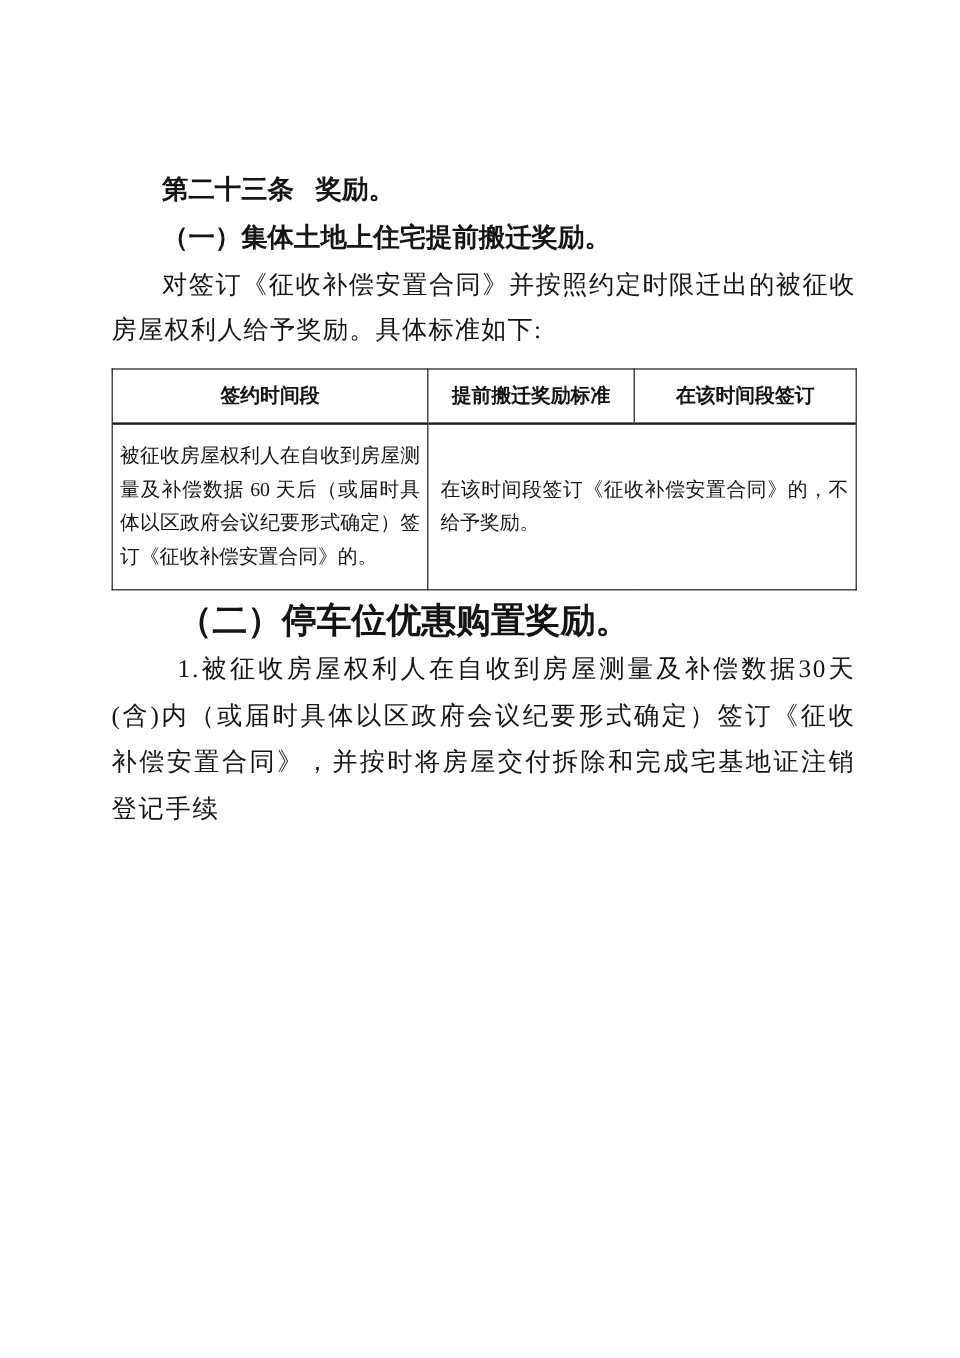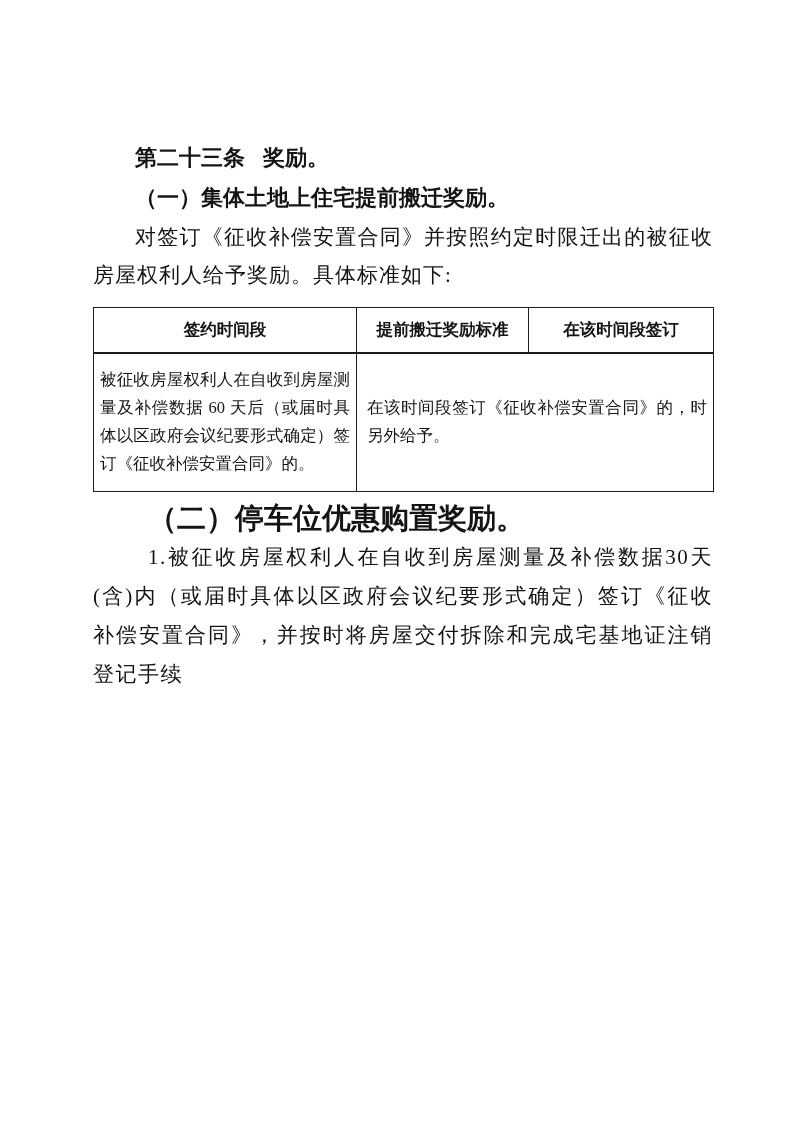--- a/index.html
+++ b/index.html
@@ -121,21 +121,21 @@
           <col class="c3">
         </colgroup>
       <tbody>
         <tr>
           <th>签约时间段</th>
           <th>提前搬迁奖励标准</th>
           <th>在该时间段签订</th>
         </tr>
         <tr class="row-short">
           <td class="cell-period">被征收房屋权利人在自收到房屋测量及补偿数据 60 天后（或届时具体以区政府会议纪要形式确定）签订《征收补偿安置合同》的。</td>
-          <td class="cell-merged" colspan="2">在该时间段签订《征收补偿安置合同》的，时另外给予。</td>
+          <td class="cell-merged" colspan="2">在该时间段签订《征收补偿安置合同》的，不给予奖励。</td>
         </tr>
       </tbody>
     </table>
 
     <div class="h-section2">（二）停车位优惠购置奖励。</div>
 
     <div class="p-body">1.被征收房屋权利人在自收到房屋测量及补偿数据30天(含)内（或届时具体以区政府会议纪要形式确定）签订《征收补偿安置合同》，并按时将房屋交付拆除和完成宅基地证注销登记手续</div>
 
   </div>
 

